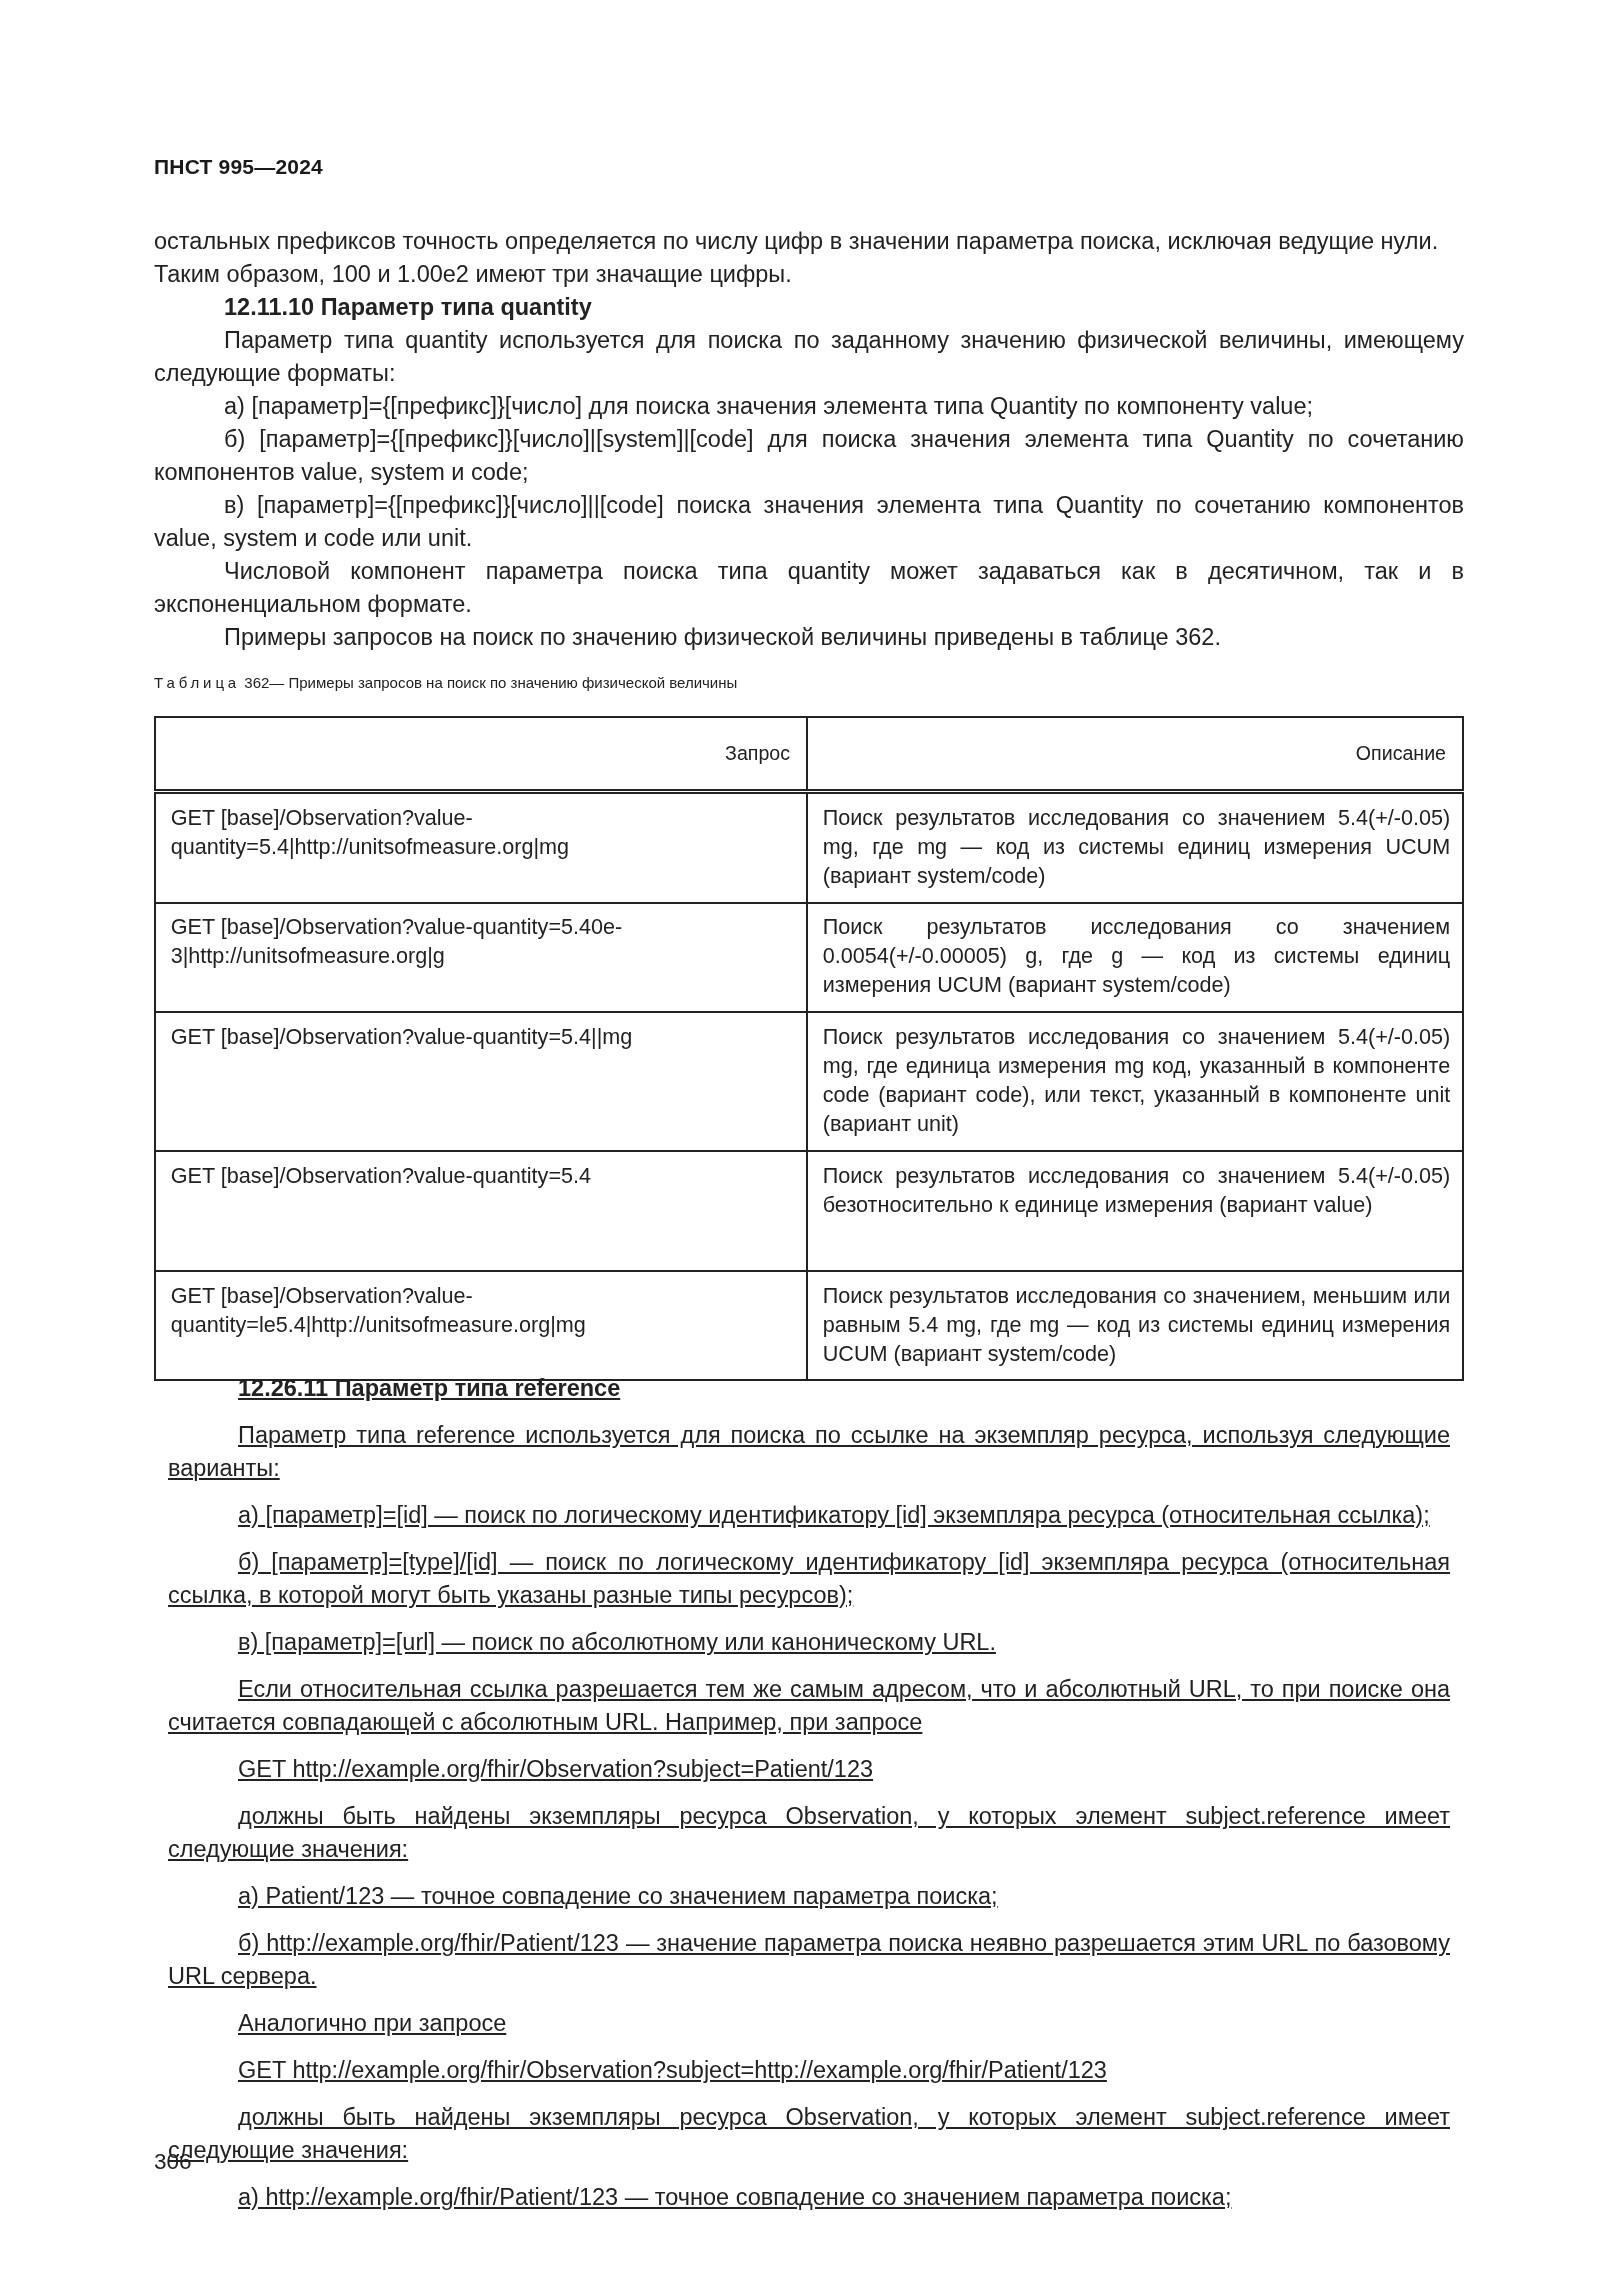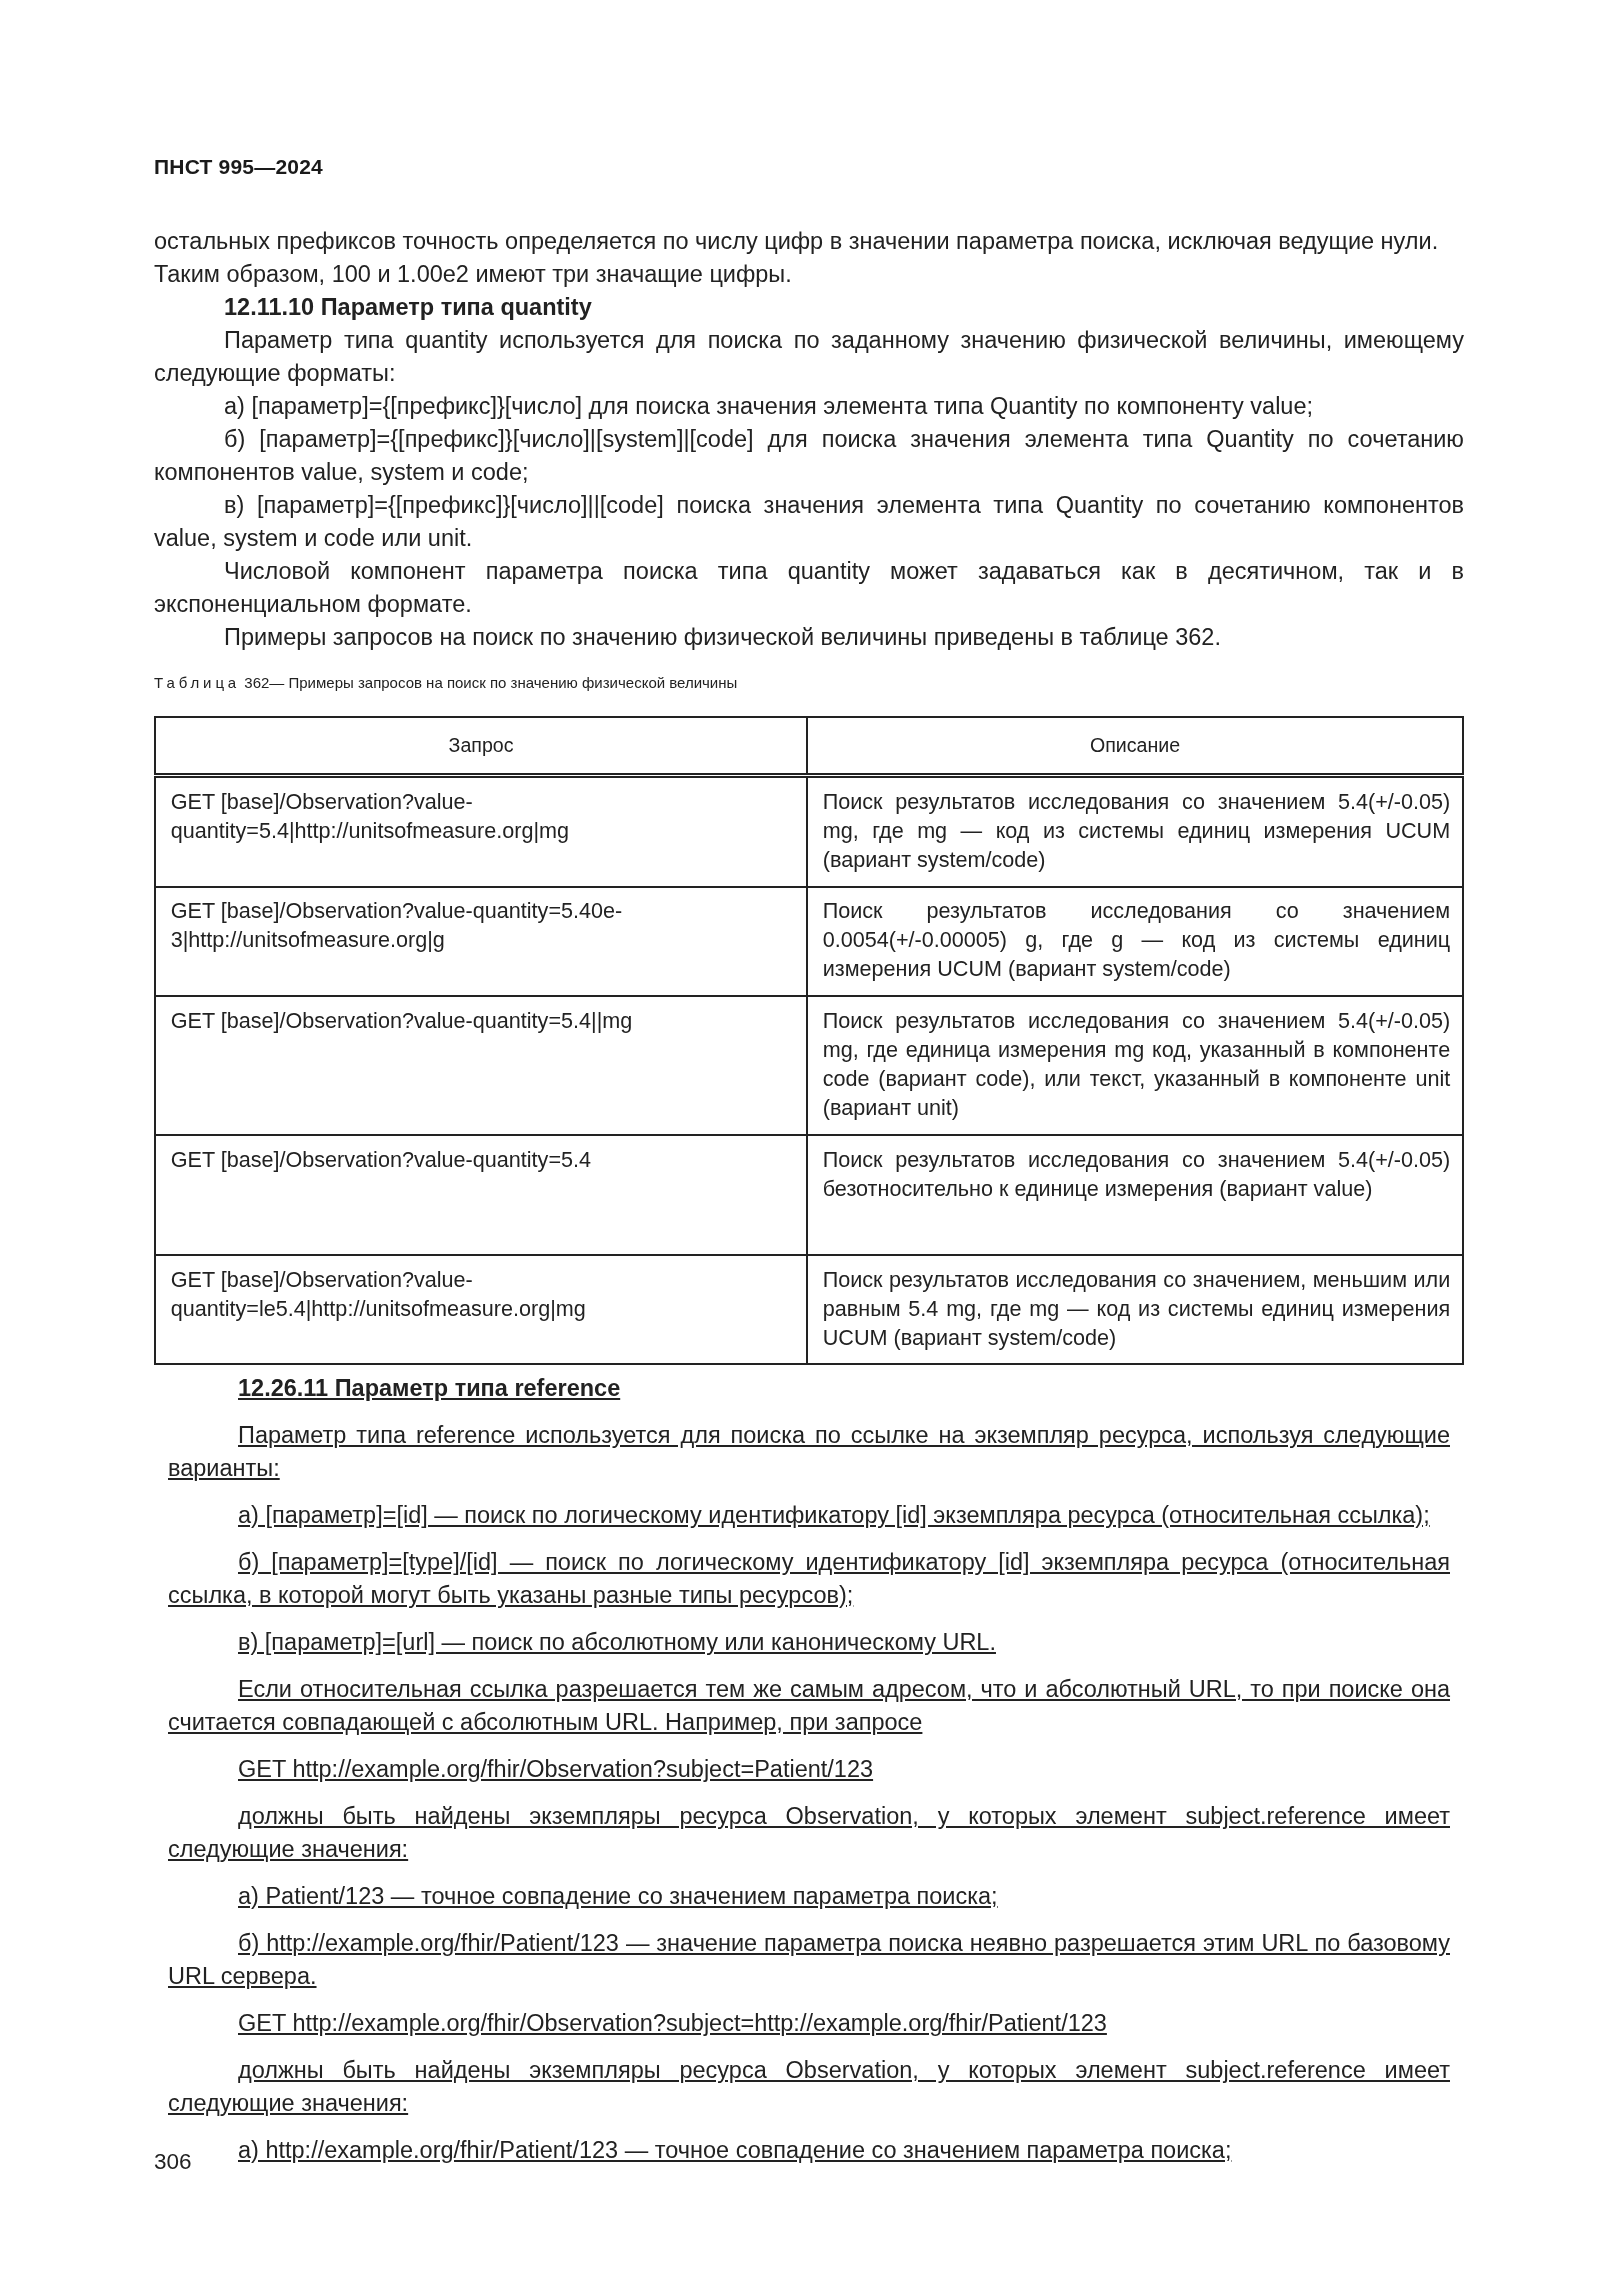--- a/index.html
+++ b/index.html
@@ -75,22 +75,22 @@
       color: #222;
     }
     .data-table th, .data-table td {
       border: 2.9px solid #222;
       vertical-align: top;
     }
     .data-table th {
       font-weight: normal;
       font-size: 19.6px;
       height: 39px;
-      padding: 8px;
-      text-align: center;
+      padding: 16px;
+      text-align: right;
       vertical-align: middle;
       border-bottom: 5.9px double #222;
       margin-top: 44px;
     }
     .data-table td {
       padding: 8.8px 12.7px 11.8px 14.7px;
     }
     .data-table td.desc {
       text-align: justify;
       padding-right: 11.8px;
@@ -188,20 +188,21 @@
     <p class="heading">12.26.11 Параметр типа reference</p>
     <p>Параметр типа reference используется для поиска по ссылке на экземпляр ресурса, используя следующие варианты:</p>
     <p>а) [параметр]=[id] — поиск по логическому идентификатору [id] экземпляра ресурса (относительная ссылка);</p>
     <p>б) [параметр]=[type]/[id] — поиск по логическому идентификатору [id] экземпляра ресурса (относительная ссылка, в которой могут быть указаны разные типы ресурсов);</p>
     <p class="left">в) [параметр]=[url] — поиск по абсолютному или каноническому URL.</p>
     <p>Если относительная ссылка разрешается тем же самым адресом, что и абсолютный URL, то при поиске она считается совпадающей с абсолютным URL. Например, при запросе</p>
     <p class="left">GET http://example.org/fhir/Observation?subject=Patient/123</p>
     <p>должны быть найдены экземпляры ресурса Observation, у которых элемент subject.reference имеет следующие значения:</p>
     <p class="left">а) Patient/123 — точное совпадение со значением параметра поиска;</p>
     <p>б) http://example.org/fhir/Patient/123 — значение параметра поиска неявно разрешается этим URL по базовому URL сервера.</p>
+    <p class="left">Аналогично при запросе</p>
     <p class="left">GET http://example.org/fhir/Observation?subject=http://example.org/fhir/Patient/123</p>
     <p>должны быть найдены экземпляры ресурса Observation, у которых элемент subject.reference имеет следующие значения:</p>
     <p class="left">а) http://example.org/fhir/Patient/123 — точное совпадение со значением параметра поиска;</p>
   </div>
 
   <div class="page-number">306</div>
 
 </div>
 
 

